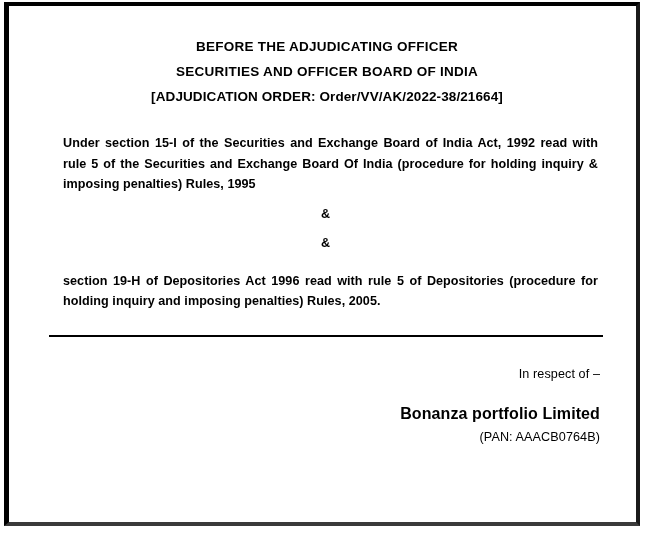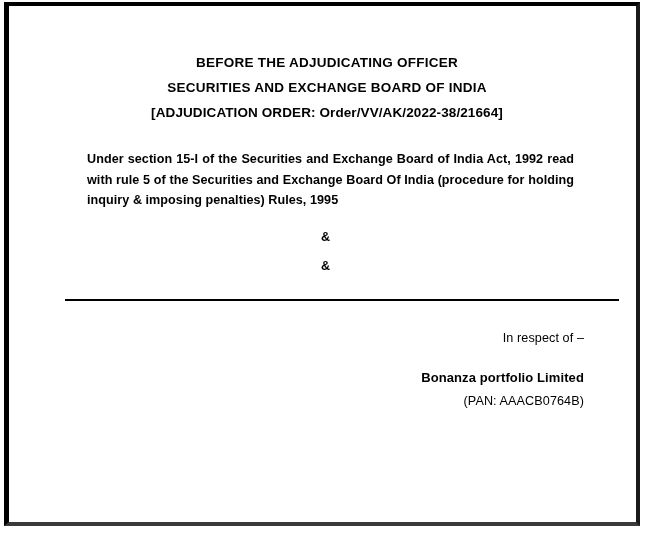--- a/index.html
+++ b/index.html
@@ -32,21 +32,21 @@
     border-bottom: 4px solid #3a3a3a;
     background: #ffffff;
   }
   .content {
     position: absolute;
     left: 0;
     top: 0;
     width: 636px;
     height: 524px;
     box-sizing: border-box;
-    padding: 18px;
+    padding: 2px;
   }
   .title-block {
     padding-top: 26px;
     text-align: center;
   }
   .title-line {
     font-size: 13.5px;
     font-weight: bold;
     color: #000000;
     letter-spacing: 0.25px;
@@ -62,21 +62,21 @@
     padding-right: 37px;
   }
   .para {
     font-size: 12.6px;
     font-weight: bold;
     color: #000000;
     line-height: 20.5px;
     text-align: justify;
     text-align-last: left;
     letter-spacing: 0.05px;
-    margin: 16px;
+    margin: 8px;
   }
   .para.p2 {
     margin-top: 18px;
   }
   .para.p3 {
     margin-top: 18px;
   }
   .amp {
     font-size: 12.6px;
     font-weight: bold;
@@ -102,21 +102,21 @@
     text-align: right;
     margin-left: 8px;
   }
   .respect {
     font-size: 12.6px;
     color: #000000;
     line-height: 18px;
     letter-spacing: 0.1px;
   }
   .company {
-    font-size: 13px;
+    font-size: 16px;
     font-weight: bold;
     color: #000000;
     margin-top: 22px;
     line-height: 18px;
     letter-spacing: 0.1px;
   }
   .regline {
     font-size: 12.6px;
     color: #000000;
     line-height: 21px;
@@ -128,28 +128,29 @@
 </style>
 </head>
 <body>
 
 <div class="page">
   <div class="page-border">
     <div class="content">
 
       <div class="title-block">
         <div class="title-line">BEFORE THE ADJUDICATING OFFICER</div>
-        <div class="title-line">SECURITIES AND EXCHANGE BOARD OF INDIA</div>
+        <div class="title-line">SECURITIES AND OFFICER BOARD OF INDIA</div>
         <div class="title-line order">[ADJUDICATION ORDER: Order/VV/AK/2022-38/21664]</div>
       </div>
 
       <div class="body-block">
         <p class="para p1">Under section 15-I of the Securities and Exchange Board of India Act, 1992 read with rule 5 of the Securities and Exchange Board Of India (procedure for holding inquiry &amp; imposing penalties) Rules, 1995</p>
         <div class="amp">&amp;</div>
         <div class="amp">&amp;</div>
+        <p class="para p3">section 19-H of Depositories Act 1996 read with rule 5 of Depositories (procedure for holding inquiry and imposing penalties) Rules, 2005.</p>
       </div>
 
       <div class="divider-wrap">
         <div class="divider"></div>
       </div>
 
       <div class="footer-block">
         <div class="respect">In respect of –</div>
         <div class="company">Bonanza portfolio Limited</div>
         <div class="regline first">(PAN: AAACB0764B)</div>

